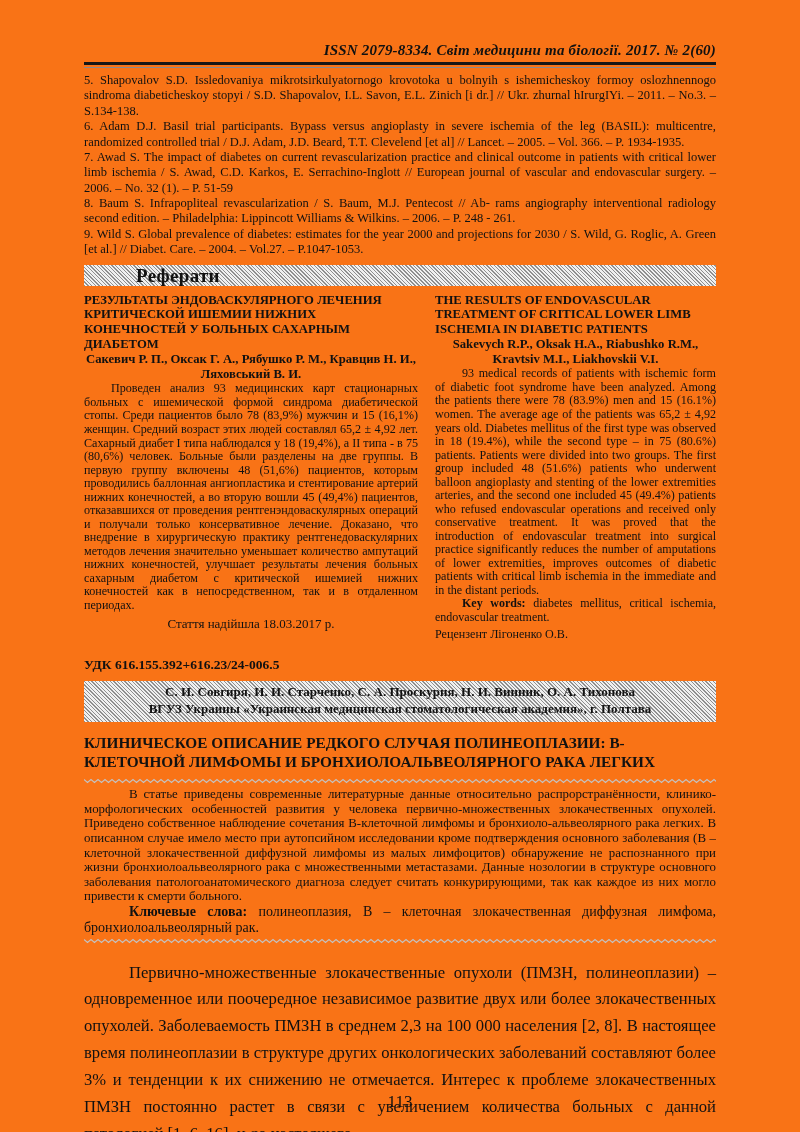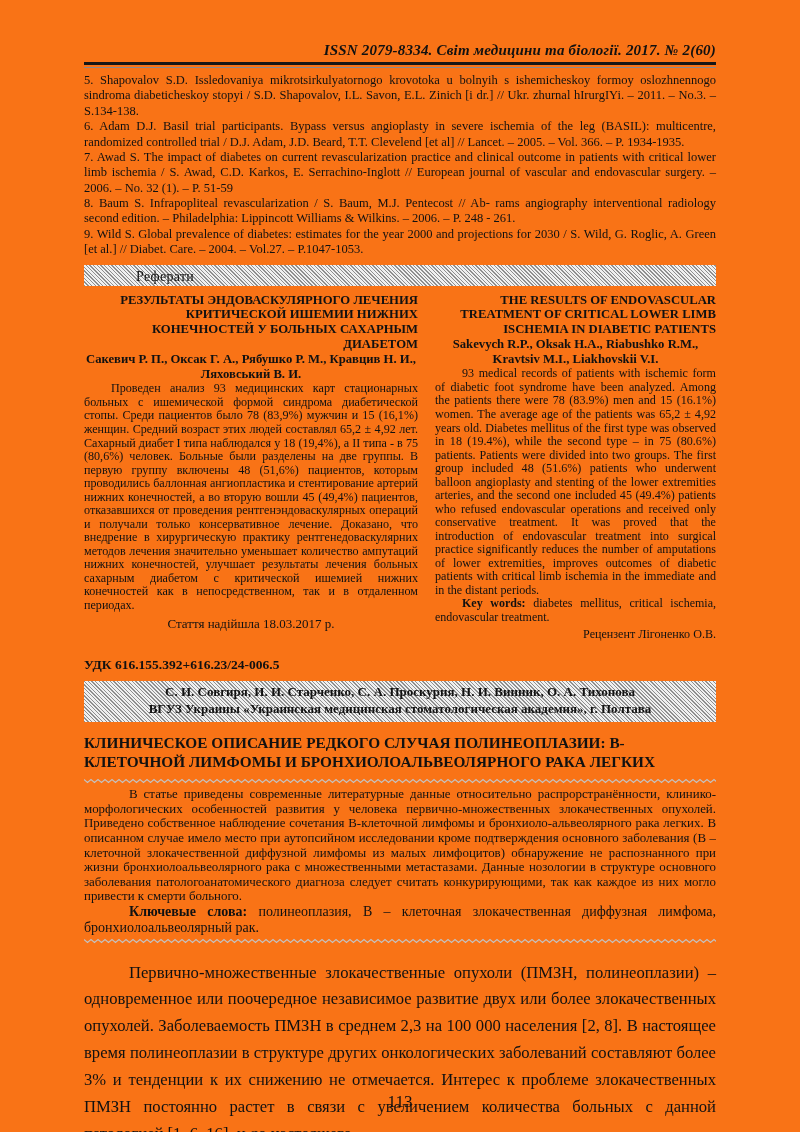--- a/index.html
+++ b/index.html
@@ -22,33 +22,33 @@
 
   
   .references { margin-top: 5px; }
   .references p { margin: 0; font-size: 12.5px; line-height: 1.23; text-align: justify; }
 
   
   .hatch {
     background-image: repeating-linear-gradient(45deg, #8f8f8f 0, #8f8f8f 1px, #f0f0f0 1px, #f0f0f0 2.6px);
   }
   .referaty-banner { margin-top: 7px; height: 21px; line-height: 21px; padding-left: 52px; box-sizing: border-box; }
-  .referaty-banner span { font-size: 14px; font-weight: normal; letter-spacing: 0.3px; }
+  .referaty-banner span { font-size: 19px; font-weight: bold; letter-spacing: 0.3px; }
 
   
   .abstracts { display: flex; margin-top: 7px; gap: 17px; }
   .col-ru { width: 334px; }
   .col-en { width: 281px; }
-  .abs-title  { font-weight: bold; text-align: right; font-size: 12.7px; line-height: 1.18; margin: 0; }
+  .abs-title  { font-weight: bold; text-align: left; font-size: 12.7px; line-height: 1.18; margin: 0; }
   .abs-authors{ font-weight: bold; text-align: center; font-size: 12.7px; line-height: 1.18; margin: 0; }
   .abs-body   { margin: 0; font-size: 12.1px; line-height: 1.12; text-align: justify; text-indent: 27px; }
   .abs-kw     { margin: 0; font-size: 12px; line-height: 1.12; text-align: justify; text-indent: 27px; }
   .abs-kw b   { font-weight: bold; }
   .received   { margin: 4px 0 0 0; text-align: center; font-size: 13px; }
-  .reviewer   { margin: 3px 0 0 0; text-align: right; font-size: 12.1px; }
+  .reviewer   { margin: 3px 0 0 0; font-size: 12.1px; }
 
   
   .udc { margin-top: 15px; font-size: 13.5px; font-weight: bold; }
   .authors-banner { margin-top: 8px; text-align: center; padding: 3px 0 4px 0; }
   .authors-banner div { font-size: 13px; font-weight: bold; line-height: 1.3; }
   .article-title { margin-top: 11px; text-align: left; font-weight: bold; font-size: 15.3px; line-height: 1.25; }
   .zigzag-line { margin-top: 7px; height: 6px; line-height: 0; overflow: hidden; }
   .article-abstract { margin: 3px 0 0 0; font-size: 12.9px; line-height: 1.13; text-align: justify; text-indent: 45px; }
   .article-keywords { margin: 0; font-size: 14px; line-height: 1.13; text-align: justify; text-indent: 45px; }
   .article-keywords b { font-weight: bold; }

